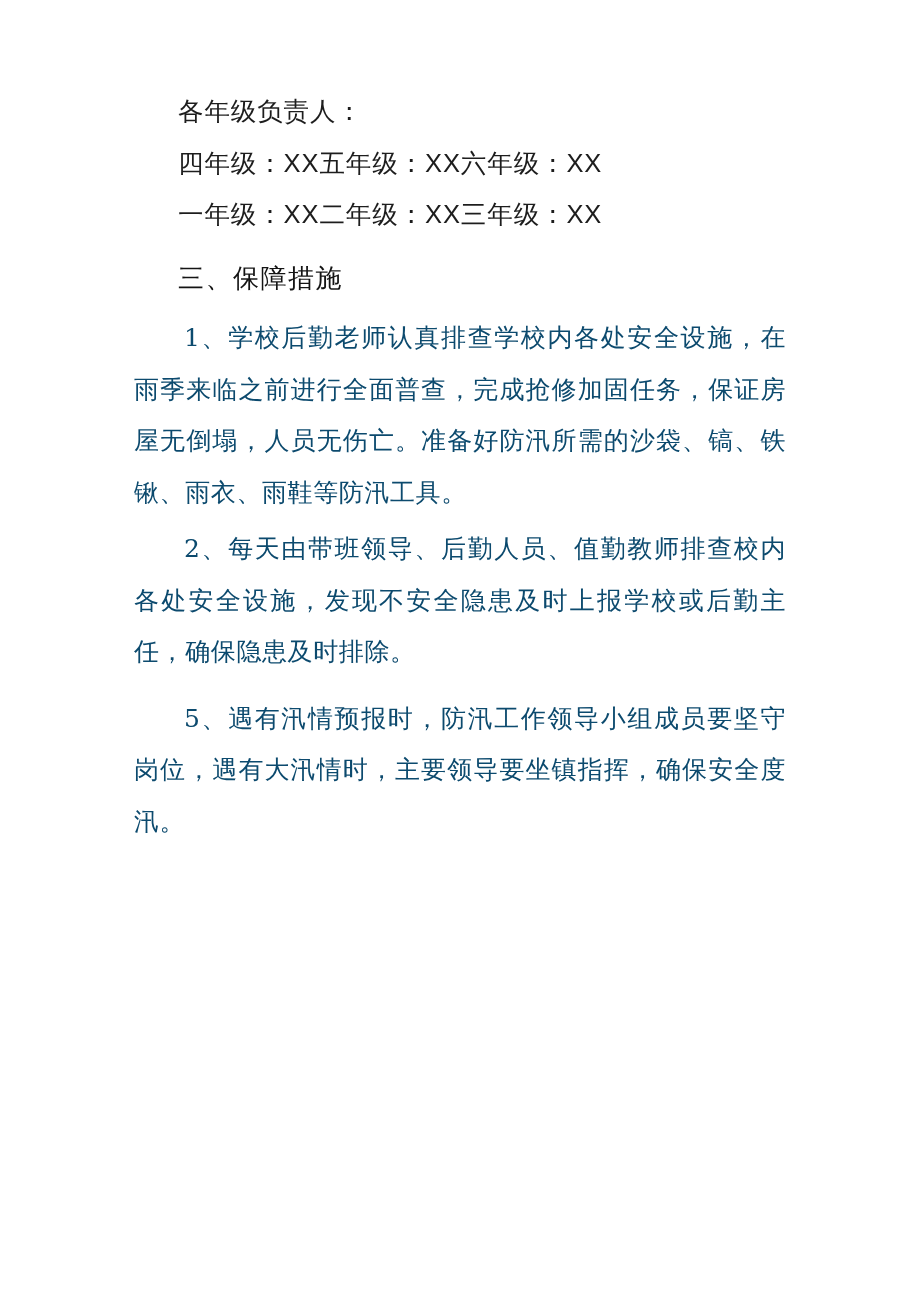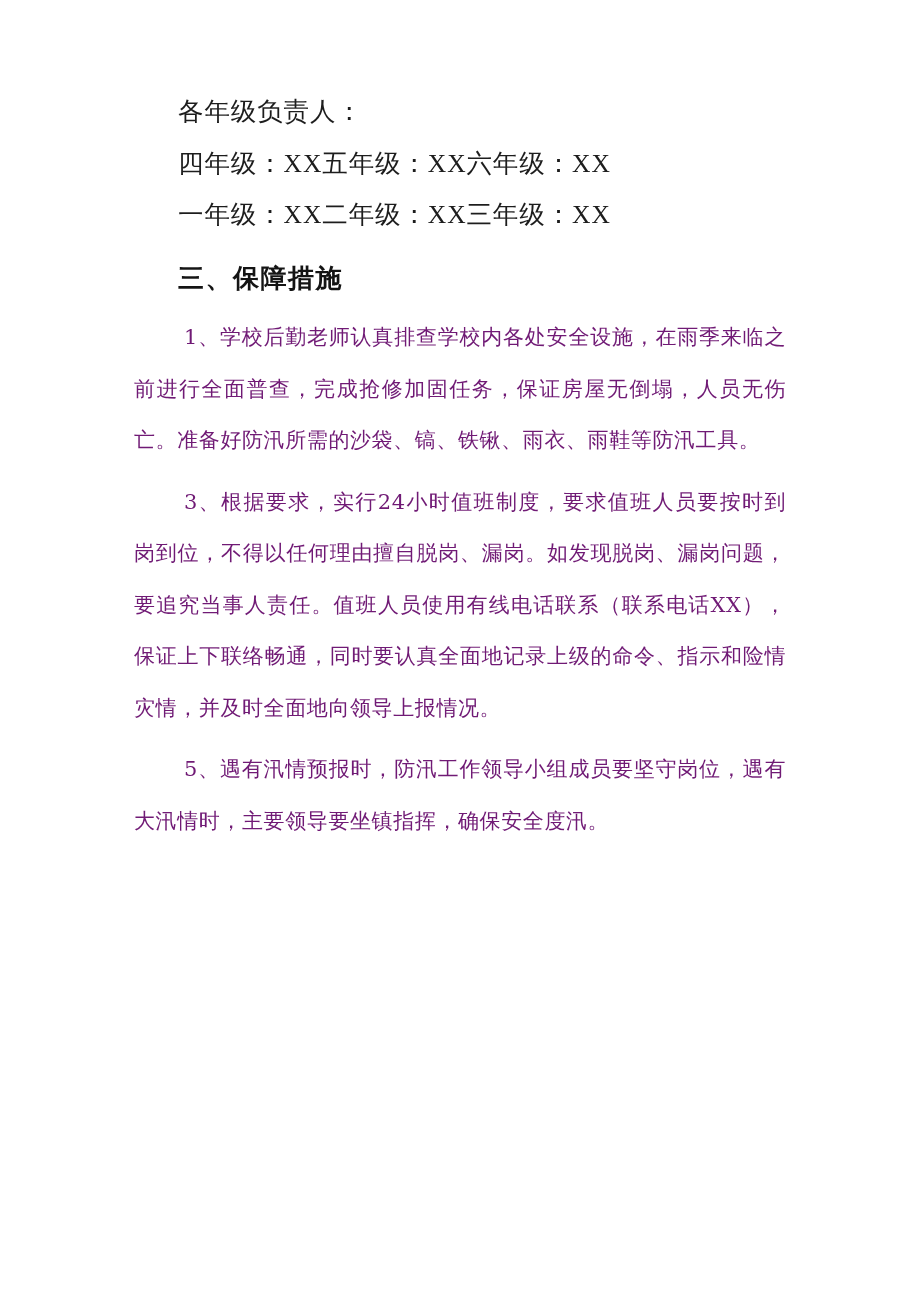--- a/index.html
+++ b/index.html
@@ -24,52 +24,52 @@
 
   .content {
     position: absolute;
     left: 134px;
     top: 86px;
     width: 652px;
   }
 
   
   .line {
-    font-family: Liberation Serif, serif;
+    font-family: Liberation Sans, sans-serif;
     font-size: 25.5px;
     line-height: 51.5px;
     color: #1d1d1d;
     white-space: nowrap;
     letter-spacing: 0.9px;
     text-indent: 44px;
   }
 
   .line.num-start {
     letter-spacing: 0.2px;
   }
 
   
   .heading {
     font-family: "DejaVu Sans", "Liberation Sans", sans-serif;
     font-size: 26px;
-    font-weight: bold;
+    font-weight: normal;
     line-height: 51.5px;
     color: #141414;
     letter-spacing: 1.5px;
     text-indent: 44px;
     margin-top: 12px;
     margin-bottom: 8px;
   }
 
   
   .para {
     font-family: "DejaVu Serif", "Liberation Serif", serif;
-    font-size: 21px;
+    font-size: 25px;
     line-height: 51.5px;
-    color: #701a75;
+    color: #0c4a6e;
     text-indent: 50px;
     text-align: justify;
     text-justify: inter-ideograph;
     letter-spacing: 0.6px;
     margin: 0;
     word-break: break-all;
   }
 
   .group-block .line + .line {
     margin-top: 0;
@@ -91,24 +91,24 @@
 
     <div class="group-block">
     </div>
 
     <div class="heading">三、保障措施</div>
 
     <p class="para">1、学校后勤老师认真排查学校内各处安全设施，在雨季来临之前进行全面普查，完成抢修加固任务，保证房屋无倒塌，人员无伤亡。准备好防汛所需的沙袋、镐、铁锹、雨衣、雨鞋等防汛工具。</p>
 
     <div class="spacer-sm"></div>
 
+    <p class="para">2、每天由带班领导、后勤人员、值勤教师排查校内各处安全设施，发现不安全隐患及时上报学校或后勤主任，确保隐患及时排除。</p>
 
     <div class="spacer-sm"></div>
 
-    <p class="para">3、根据要求，实行24小时值班制度，要求值班人员要按时到岗到位，不得以任何理由擅自脱岗、漏岗。如发现脱岗、漏岗问题，要追究当事人责任。值班人员使用有线电话联系（联系电话XX），保证上下联络畅通，同时要认真全面地记录上级的命令、指示和险情灾情，并及时全面地向领导上报情况。</p>
 
     <div class="spacer-sm"></div>
 
 
     <div class="spacer-sm"></div>
 
     <p class="para">5、遇有汛情预报时，防汛工作领导小组成员要坚守岗位，遇有大汛情时，主要领导要坐镇指挥，确保安全度汛。</p>
 
   </div>
 </div>

